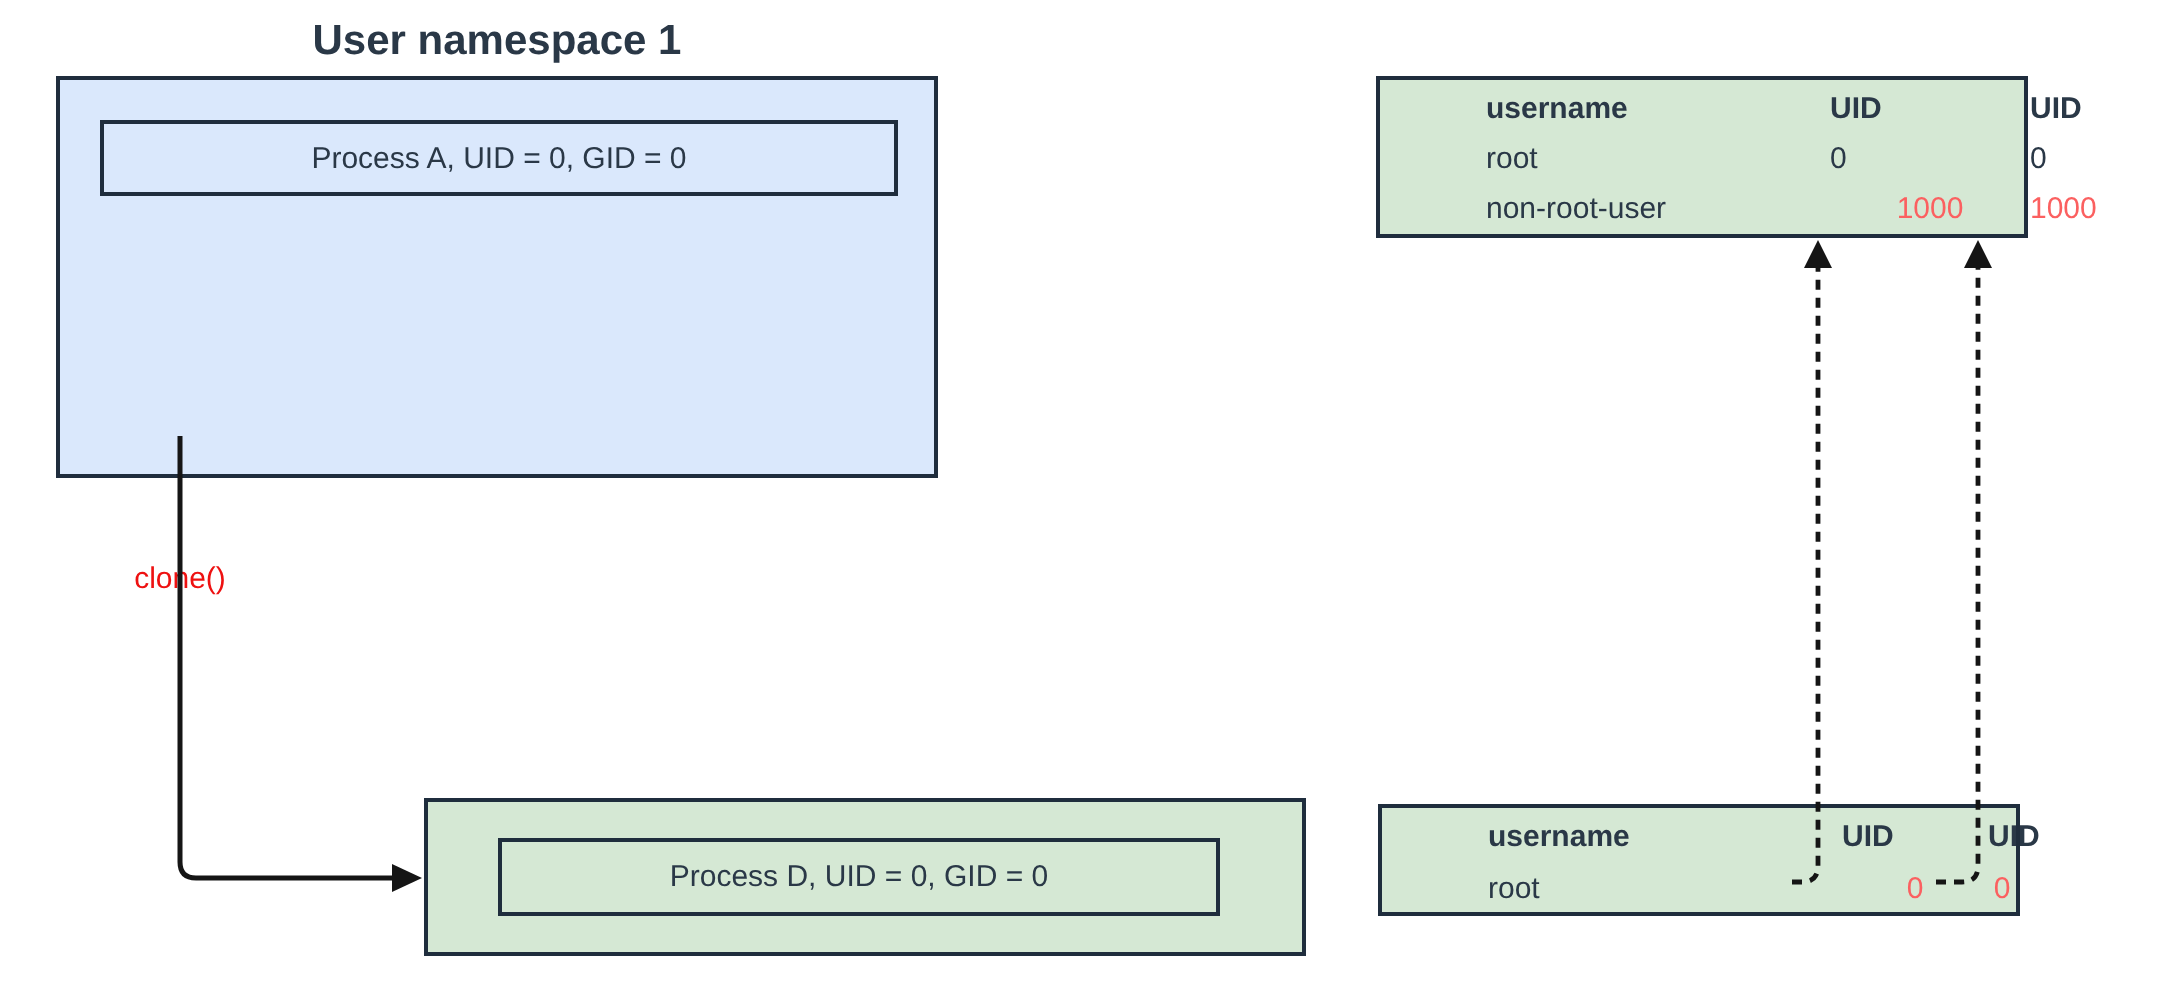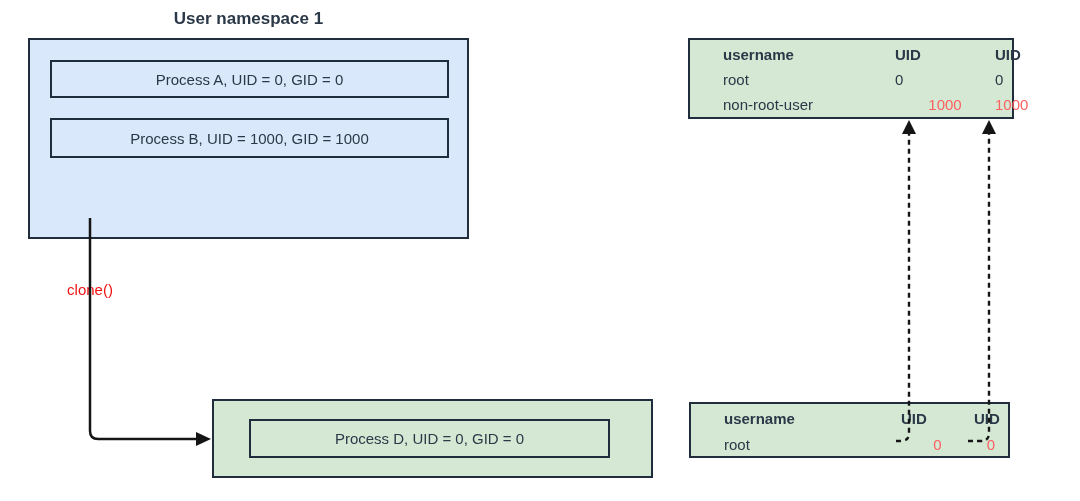--- a/index.html
+++ b/index.html
@@ -15,21 +15,21 @@
   html,body{background:#ffffff;}
   body{font-family:"Liberation Sans","DejaVu Sans",sans-serif;color:var(--dark-text);}
   .canvas{
     position:relative;
     width:1080px;height:501px;
     background:#ffffff;
     overflow:hidden;
   }
   .ns-title{
     position:absolute;
-    font-size:17px;font-weight:bold;
+    font-size:21px;font-weight:bold;
     text-align:center;
     color:var(--dark-text);
     white-space:nowrap;
   }
   .ns1-title{left:28px;top:9px;width:441px;}
   .ns2-title{left:212px;top:370px;width:441px;}
   .ns-box{
     position:absolute;
     border:2px solid var(--dark-border);
   }
@@ -61,41 +61,41 @@
     background:var(--green-fill);
     border:2px solid var(--dark-border);
     font-size:15px;
   }
   .uid-table-parent{left:688px;top:38px;width:326px;height:81px;padding-top:2px;}
   .uid-table-child{left:689px;top:402px;width:321px;height:56px;padding-top:1px;}
   .trow{
     display:grid;
     align-items:center;
     padding-left:33px;
+    margin-left:20px;
   }
   .uid-table-parent .trow{grid-template-columns:172px 100px auto;height:25px;}
   .uid-table-child .trow{grid-template-columns:177px 73px auto;height:26px;}
   .trow.header span{font-weight:bold;}
   .trow span{white-space:nowrap;}
   .red-val{color:var(--table-red);text-align:center;}
   svg.overlay{
     position:absolute;left:0;top:0;
     pointer-events:none;
     z-index:5;
   }
 </style>
 </head>
 <body>
 
 <div class="canvas">
 
   <div class="ns-title ns1-title">User namespace 1</div>
   <div class="ns-box ns1-box"></div>
   <div class="process-box p-a">Process A, UID = 0, GID = 0</div>
-  <div class="process-box p-b">Process B, UID = 1000, GID = 1000</div>
 
   <div class="clone-label">clone()</div>
 
   <div class="ns-box ns2-box"></div>
   <div class="process-box p-d">Process D, UID = 0, GID = 0</div>
 
   <div class="uid-table uid-table-parent">
     <div class="trow header">
       <span>username</span>
       <span>UID</span>

